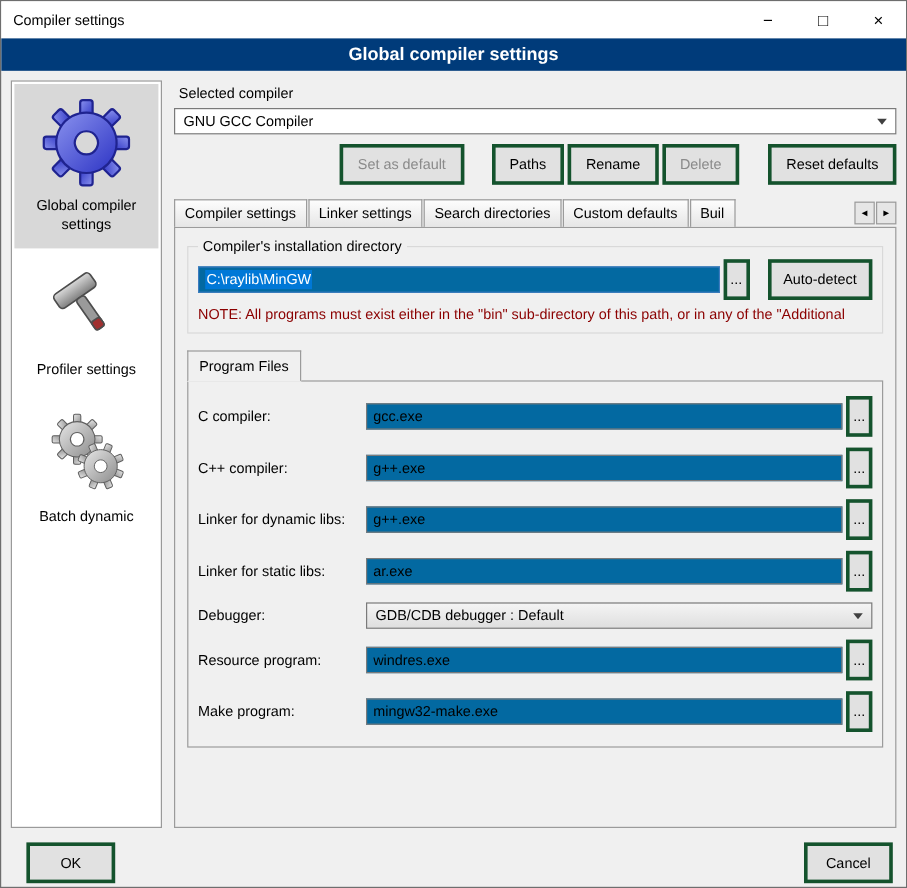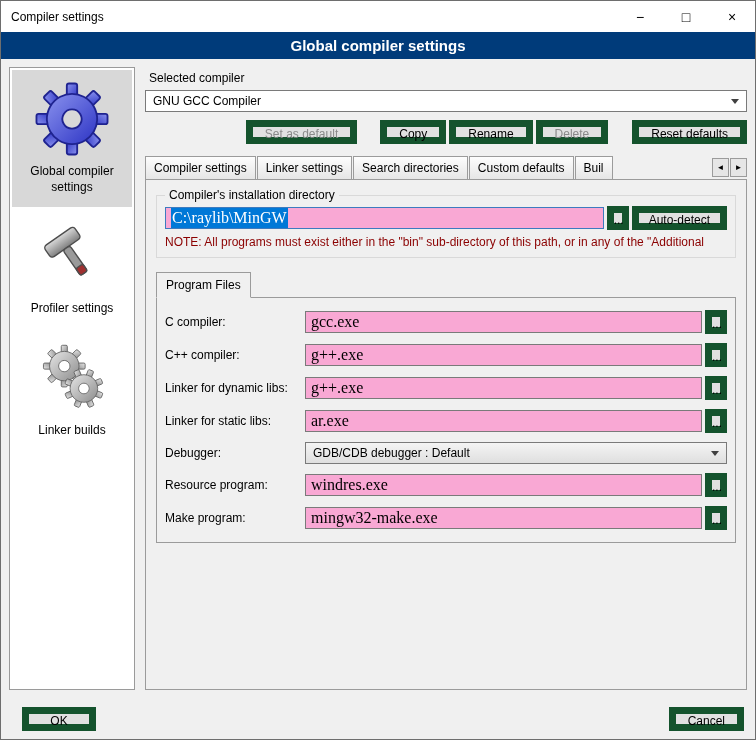--- a/index.html
+++ b/index.html
@@ -60,21 +60,21 @@
   }
   .combo .arrow {
     margin-left: auto; width: 0; height: 0; flex: 0 0 auto;
     border-left: 4px solid transparent; border-right: 4px solid transparent;
     border-top: 5px solid #404040;
   }
   .combo.gray { background: linear-gradient(#f4f4f4, #dfdfdf); }
   
   .btn {
     font-family: "Liberation Sans", sans-serif; font-size: 12px;
-    height: 24px; background: #e1e1e1; border: 7px solid #14532d;
+    height: 34px; background: #e1e1e1; border: 3px solid #14532d;
     padding: 0 12px; cursor: default;
   }
   .btn.disabled { color: #8a8a8a; }
   .btn-row { display: flex; margin-top: 8px; justify-content: flex-end; align-items: center; }
   .btn-row .btn { margin-left: 3px; }
   .btn-row .btn.gap-left { margin-left: 24px; }
   .btn-row .btn.gap-right { margin-right: 20px; }
   
   .tabstrip { display: flex; align-items: flex-end; margin-top: 12px; position: relative; z-index: 2; }
   .tab {
@@ -101,30 +101,30 @@
     flex: 1; padding: 8px 10px; position: relative; z-index: 1;
     min-height: 0;
   }
   
   fieldset.groupbox {
     border: 1px solid #d9d9d9; margin: 0; padding: 4px 8px 8px;
   }
   fieldset.groupbox legend { padding: 0 4px; }
   .dir-row { display: flex; align-items: center; }
   .textbox {
-    height: 22px; border: 1px solid #7a7a7a; background: #f9a8d4;
-    padding: 2px 5px; font-family: Liberation Serif, serif; font-size: 16px;
+    height: 22px; border: 1px solid #7a7a7a; background: #0369a1;
+    padding: 2px 5px; font-family: Liberation Sans, sans-serif; font-size: 12px;
     display: flex; align-items: center; overflow: hidden; white-space: nowrap;
   }
   input.textbox { display: inline-block; width: 100%; }
   .textbox.focused { border-color: #3d7bbf; }
   .sel { background: #0078d7; color: #fff; padding: 1px 1px; }
   .dir-input { flex: 1; }
   .browse-btn { width: 22px; padding: 0; margin-left: 3px; flex: 0 0 22px; }
-  .autodetect-btn { margin-left: 3px; padding: 0 10px; }
+  .autodetect-btn { margin-left: 15px; padding: 0 10px; }
   .note {
     color: #8b0000; margin-top: 5px;
     white-space: nowrap; overflow: hidden;
   }
   
   .subtabs { display: flex; align-items: flex-end; margin-top: 14px; position: relative; z-index: 2; }
   .subpanel {
     border: 1px solid #9b9b9b; background: #f0f0f0;
     padding: 12px 8px 3px; position: relative; z-index: 1;
   }
@@ -231,36 +231,36 @@
                 <rect x="43" y="2" width="14" height="20" rx="3" transform="rotate(157 50 50)"></rect>
                 <rect x="43" y="2" width="14" height="20" rx="3" transform="rotate(202 50 50)"></rect>
                 <rect x="43" y="2" width="14" height="20" rx="3" transform="rotate(247 50 50)"></rect>
                 <rect x="43" y="2" width="14" height="20" rx="3" transform="rotate(292 50 50)"></rect>
                 <rect x="43" y="2" width="14" height="20" rx="3" transform="rotate(337 50 50)"></rect>
                 <path fill-rule="evenodd" d="M50,16 a34,34 0 1,0 0.01,0 Z M50,37 a13,13 0 1,1 -0.01,0 Z"></path>
               </g>
             </g>
           </svg>
         </span>
-        <div class="side-label">Linker builds</div>
+        <div class="side-label">Batch dynamic</div>
       </div>
     </div>
 
     <div class="main">
 
       <div class="section-label">Selected compiler</div>
 
       <div class="combo">
         <span>GNU GCC Compiler</span>
         <span class="arrow"></span>
       </div>
 
       <div class="btn-row">
         <button class="btn disabled gap-right">Set as default</button>
-        <button class="btn">Copy</button>
+        <button class="btn">Paths</button>
         <button class="btn">Rename</button>
         <button class="btn disabled">Delete</button>
         <button class="btn gap-left">Reset defaults</button>
       </div>
 
       <div class="tabstrip">
         <div class="tab">Compiler settings</div>
         <div class="tab">Linker settings</div>
         <div class="tab">Search directories</div>
         <div class="tab">Custom defaults</div>

